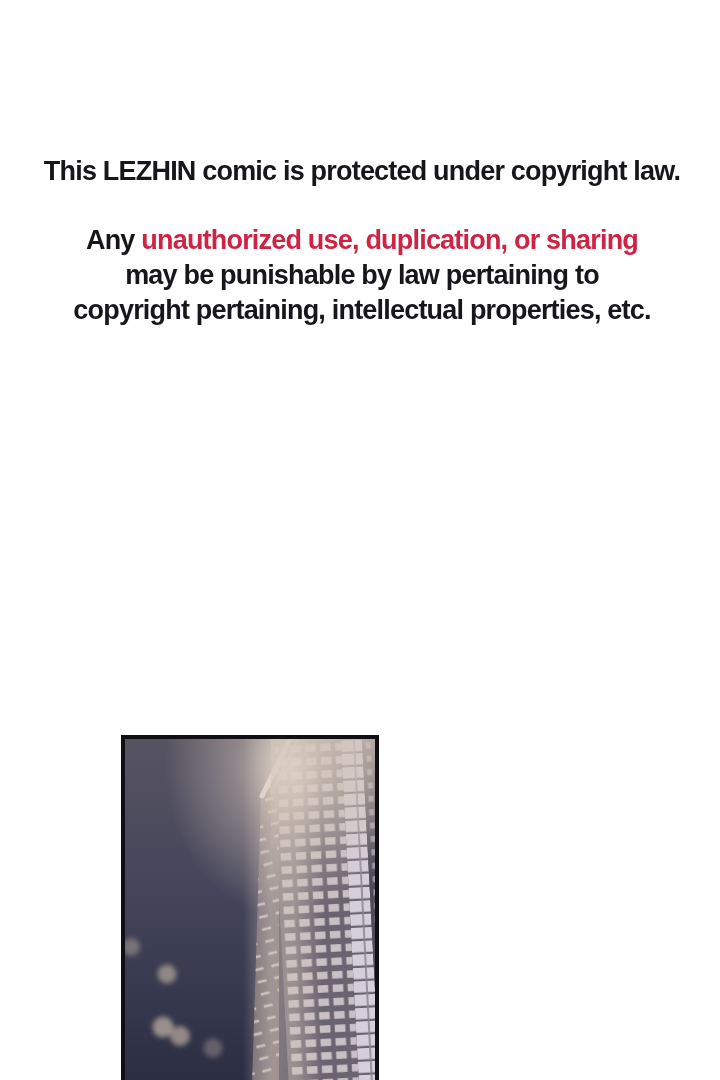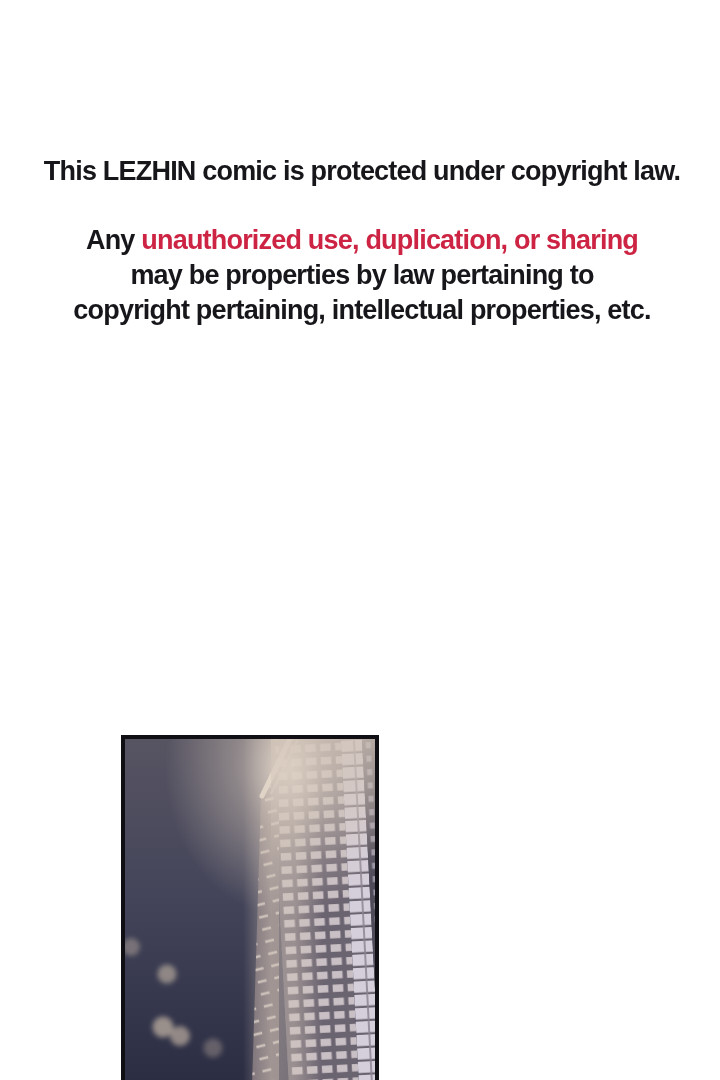--- a/index.html
+++ b/index.html
@@ -62,21 +62,21 @@
   .f-bokeh      { fill: var(--bokeh, #b3a69b); }
   .parapet-main { stroke: var(--parapet, #efe8dc); }
   .parapet-sub  { stroke: var(--parapet_soft, #cfc5ba); }
 </style>
 </head>
 <body>
 
 <div class="notice">
   <p class="l1">This LEZHIN comic is protected under copyright law.</p>
   <p class="l"><span>Any </span><span class="red">unauthorized use, duplication, or sharing</span></p>
-  <p class="l">may be properties by law pertaining to</p>
+  <p class="l">may be punishable by law pertaining to</p>
   <p class="l">copyright pertaining, intellectual properties, etc.</p>
 </div>
 
 <div class="panel">
   <svg width="250" height="344" viewBox="0 0 250 344" preserveAspectRatio="none">
     <defs>
       <linearGradient id="skyGrad" x1="0" y1="0" x2="0" y2="1">
         <stop offset="0" class="s-sky-top"></stop>
         <stop offset="0.45" class="s-sky-mid"></stop>
         <stop offset="1" class="s-sky-bot"></stop>

